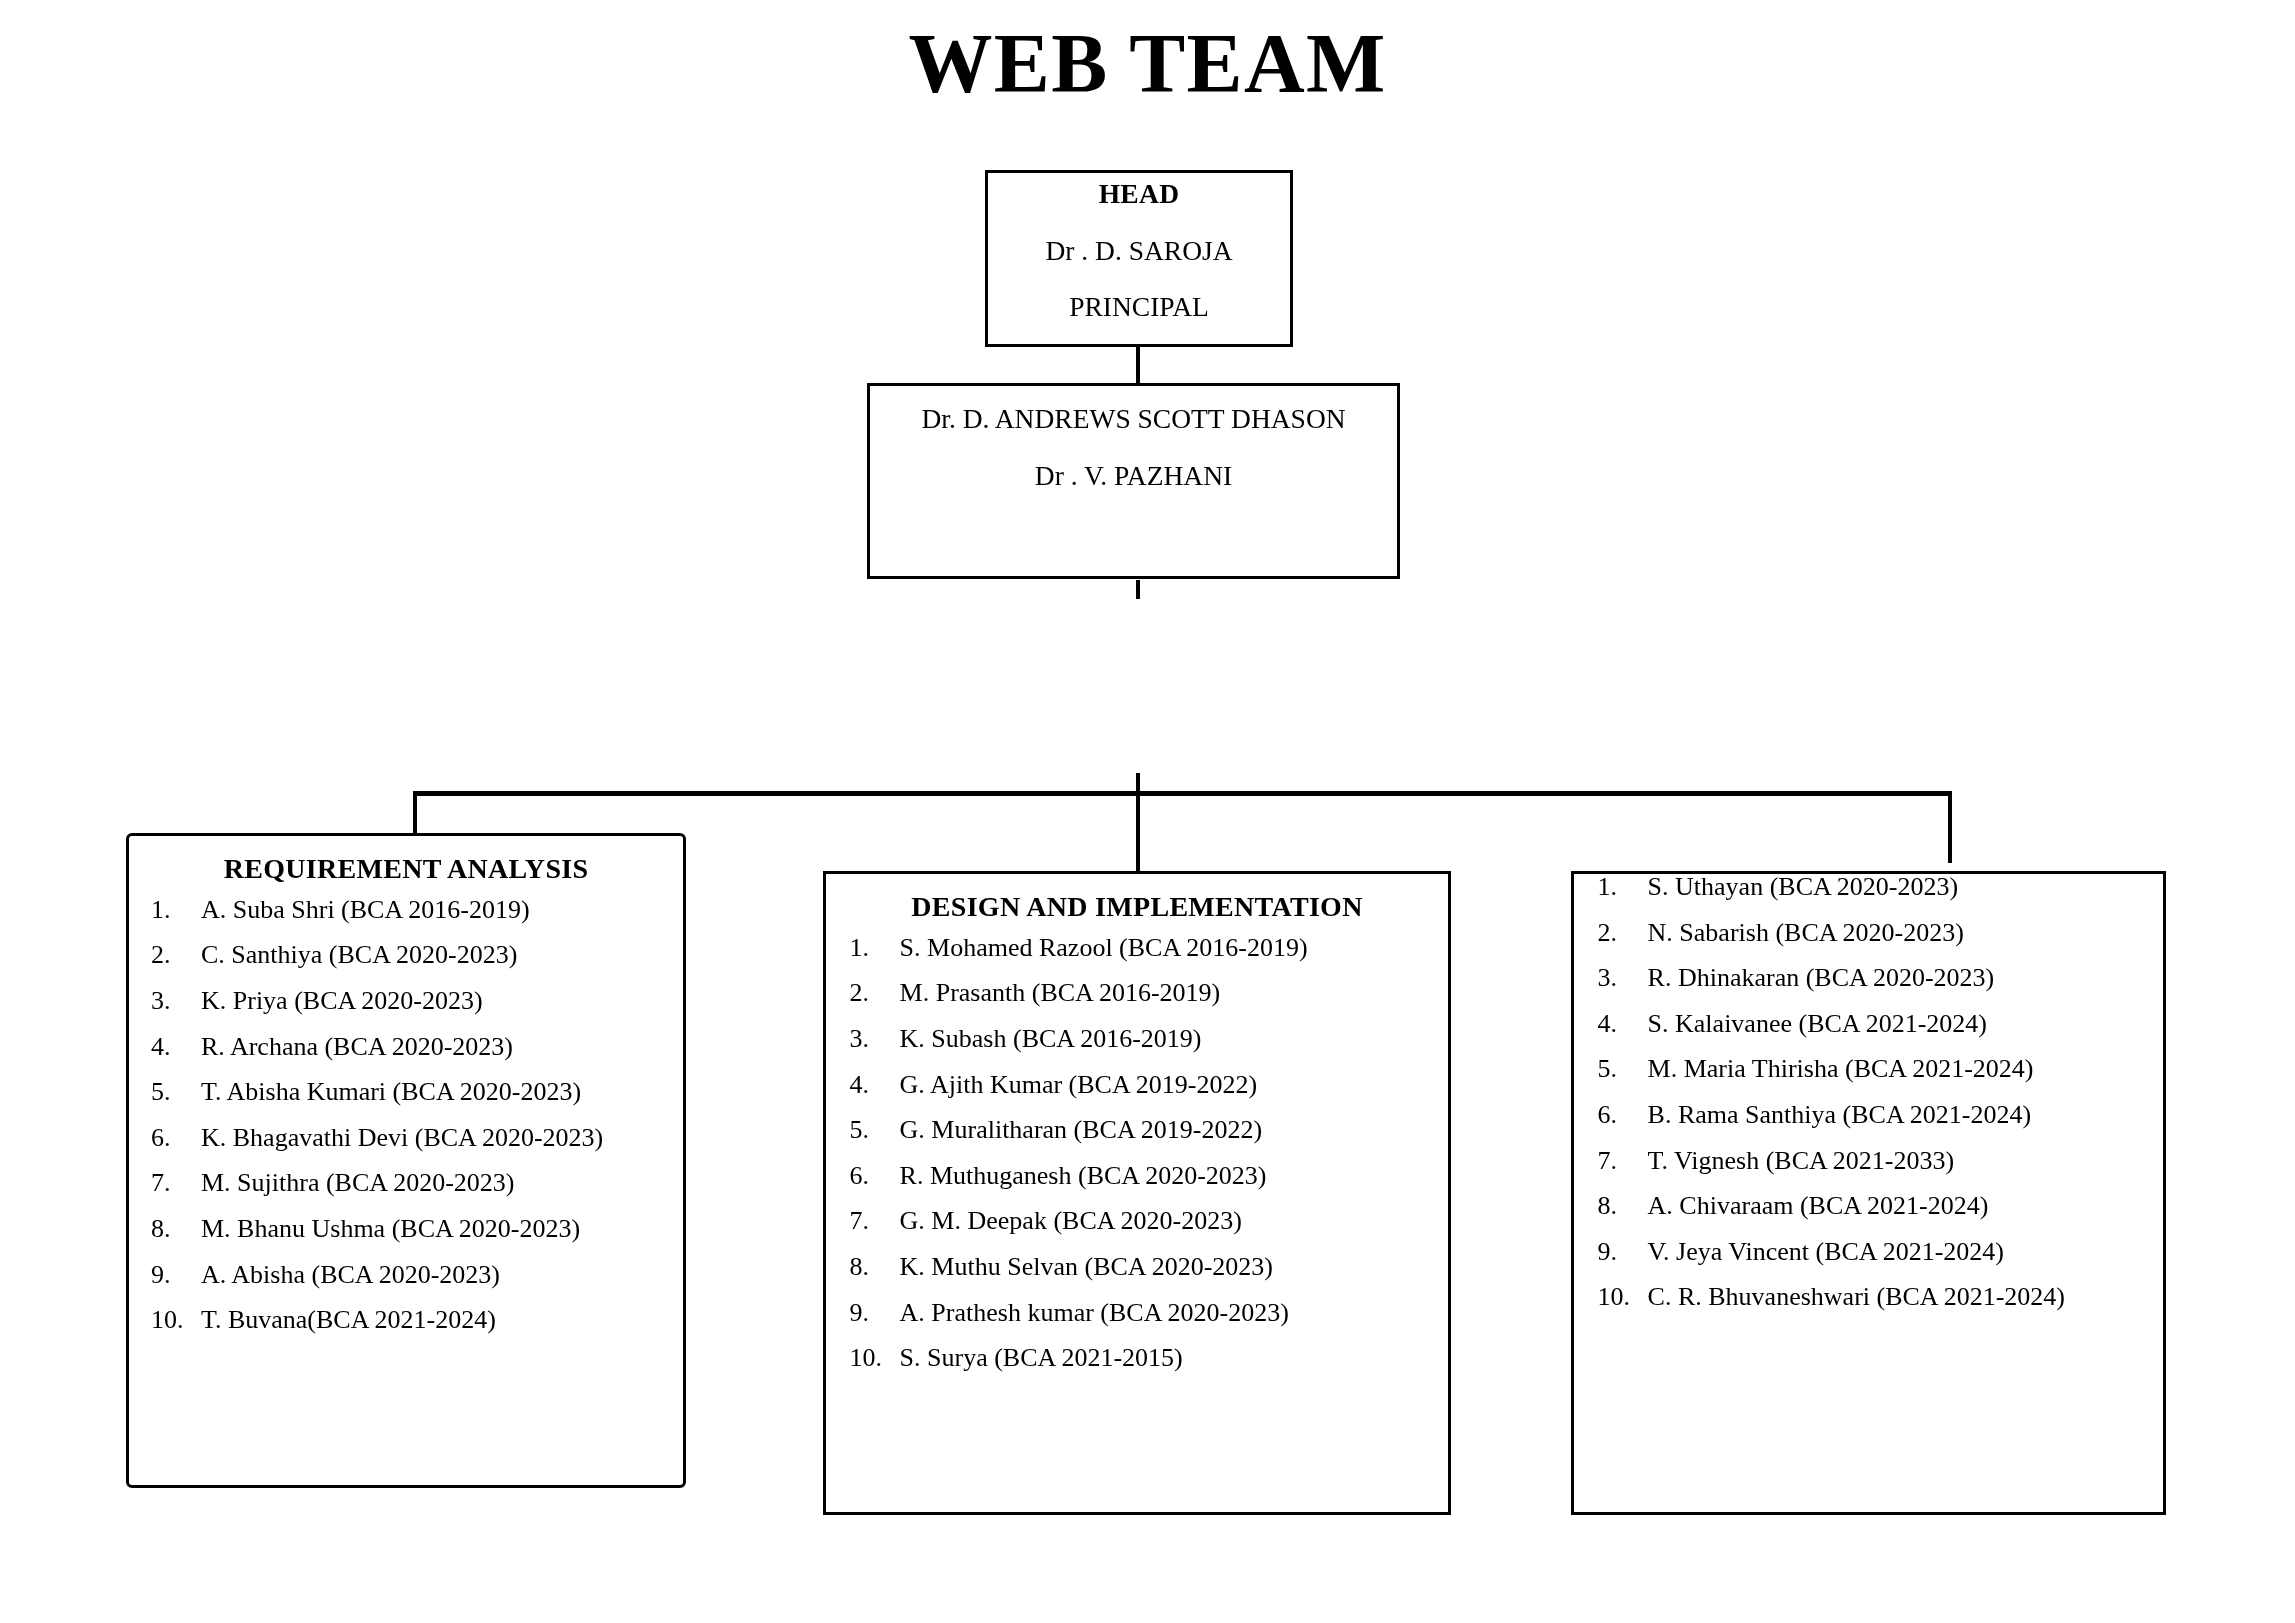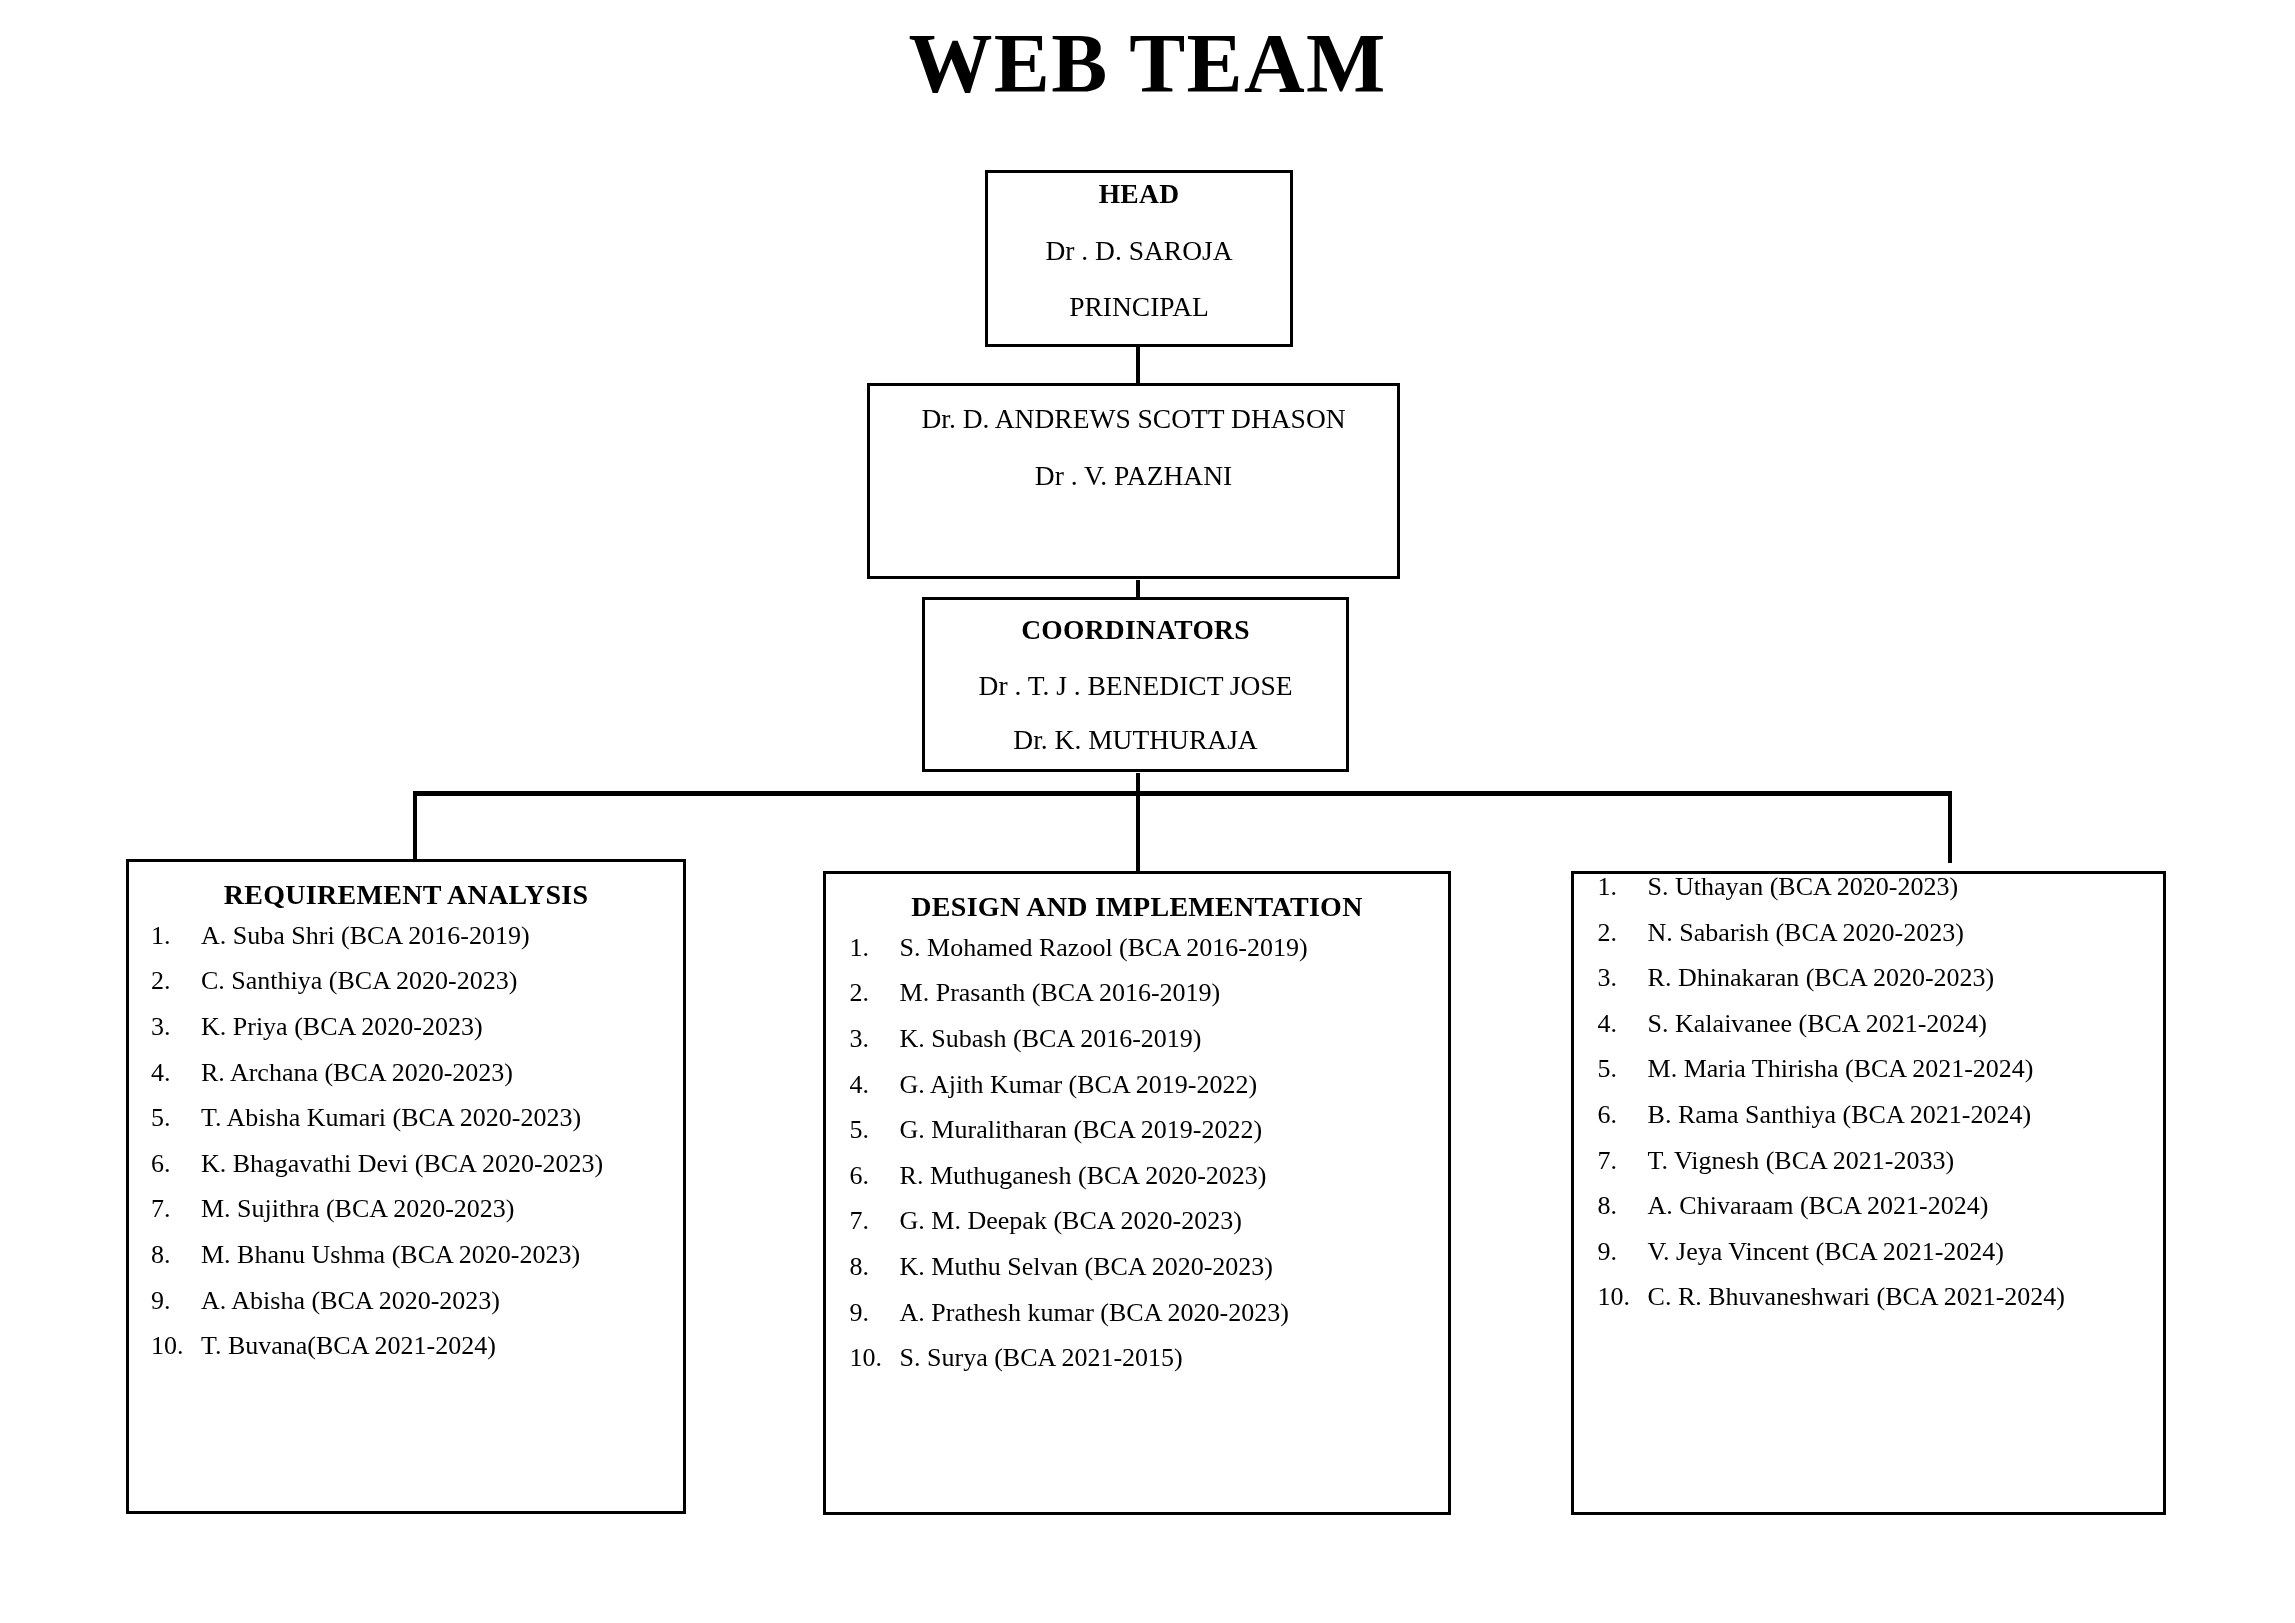--- a/index.html
+++ b/index.html
@@ -100,21 +100,21 @@
   #conn-drop-right     { left: 1948px; top: 791px; height: 72px; }
 
   
   .column-box {
     position: absolute;
     box-sizing: border-box;
     border: 3.9px solid #000000;
     background: #ffffff;
     z-index: 3;
   }
-  #col-requirement   { left: 126px;  top: 859px; width: 560px;  height: 655px; }
+  #col-requirement   { left: 126px;  top: 833px; width: 560px;  height: 655px; border-radius: 6px; }
   #col-design        { left: 823px; top: 871px; width: 628px;  height: 644px;  }
   #col-testing       { left: 1571px; top: 871px; width: 595px;  height: 644px;  }
 
   .column-title {
     text-align: center;
     font-weight: bold;
     font-size: 28px;
     letter-spacing: 0.3px;
     margin-top: 17px;
     margin-bottom: 11.8px;
@@ -162,25 +162,20 @@
     <div class="node-title">HEAD</div>
     <span class="node-line">Dr . D. SAROJA</span>
     <span class="node-line">PRINCIPAL</span>
   </div>
 
   <div class="node-box" id="advisory-box">
     <span class="node-line">Dr. D. ANDREWS SCOTT DHASON</span>
     <span class="node-line">Dr . V.  PAZHANI</span>
   </div>
 
-  <div class="node-box" id="coordinators-box">
-    <div class="node-title">COORDINATORS</div>
-    <span class="node-line">Dr . T. J . BENEDICT JOSE</span>
-    <span class="node-line">Dr. K. MUTHURAJA</span>
-  </div>
 
   <div class="column-box" id="col-requirement">
     <div class="column-title">REQUIREMENT ANALYSIS</div>
     <ul class="member-list">
         <li class="member-item">
           <span class="member-num">1.</span>
           <span class="member-name">A. Suba Shri (BCA 2016-2019)</span>
         </li>
         <li class="member-item">
           <span class="member-num">2.</span>

